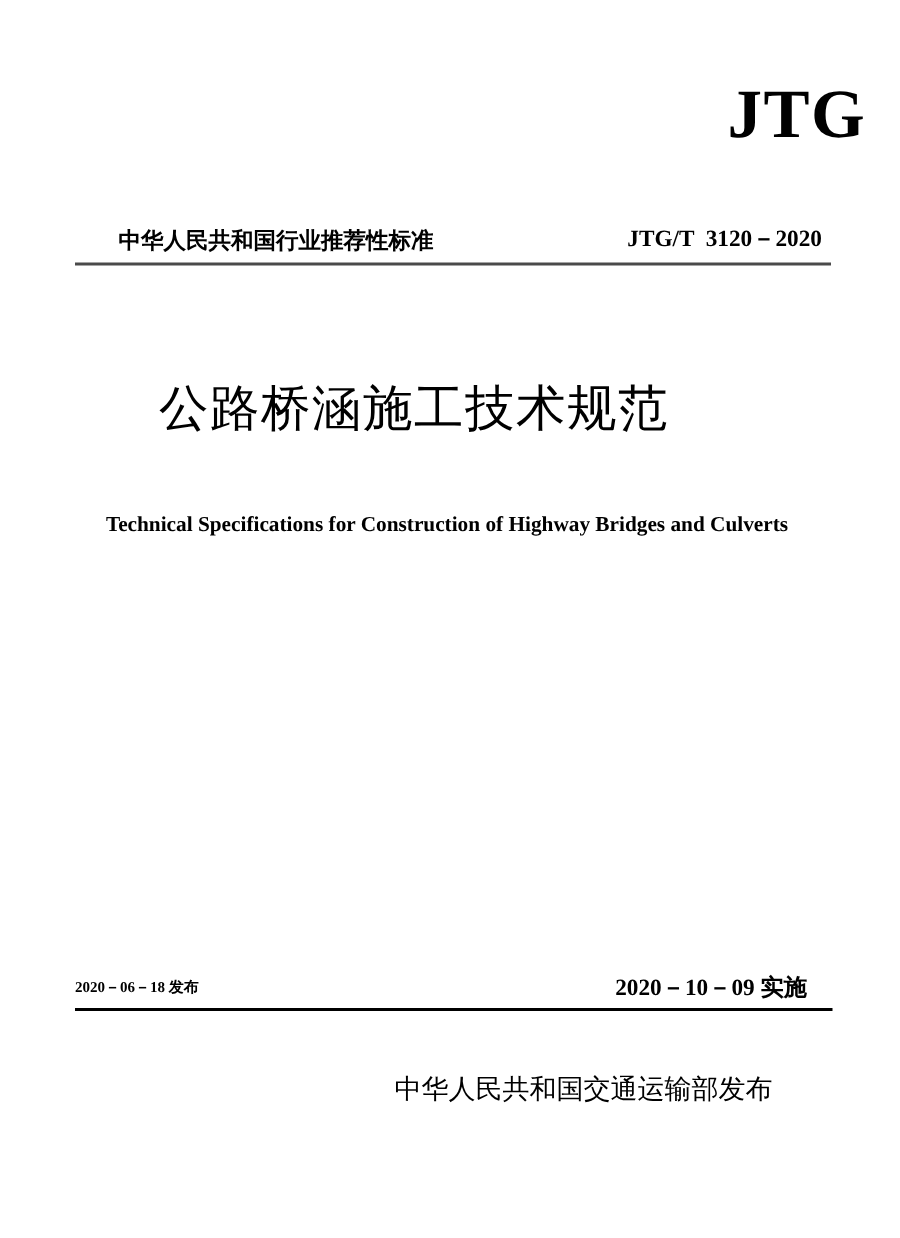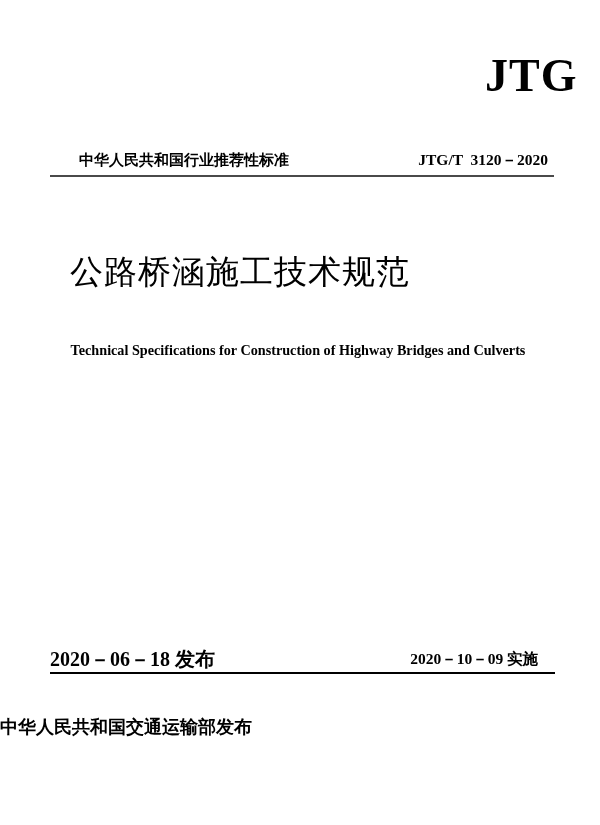--- a/index.html
+++ b/index.html
@@ -2,26 +2,26 @@
 <html><head>
   <meta charset="utf-8">
   <style>
     html, body { margin:0; padding:0; }
     body { width:600px; height:825px; background:#ffffff; position:relative; overflow:hidden; color:#000; }
     .abs { position:absolute; }
     .jtg-logo { left:455px; top:50px; font-family:"Liberation Serif", serif; font-weight:bold; font-size:46px; letter-spacing:1px; line-height:52px;margin-left:30px; }
     .std-type { left:50px; top:150px; font-family:"DejaVu Sans", sans-serif; font-weight:bold; font-size:15px; line-height:20px;margin-left:29px; }
     .std-code { right:52px; top:150px; font-family:"Liberation Serif", serif; font-weight:bold; font-size:15.5px; line-height:20px; white-space:pre; }
     .rule-top { left:50px; top:175px; width:504px; height:2px; background:#4a4a4a; }
-    .title-cn { left:0; width:480px; top:250px; text-align:center; font-family:"DejaVu Serif", serif; font-size:33px; line-height:44px; letter-spacing:1px; }
+    .title-cn { left:0; width:480px; top:250px; text-align:center; font-family:"DejaVu Serif", serif; font-size:33px; line-height:44px; letter-spacing:1px;padding-left:36px; }
     .title-en { left:0; width:596px; top:341px; text-align:center; font-family:"Liberation Serif", serif; font-weight:bold; font-size:14.2px; line-height:18px; }
-    .date-issue { left:50px; top:649px; font-family:"Liberation Serif", serif; font-weight:bold; font-size:20px; line-height:20px; }
+    .date-issue { left:50px; top:649px; font-family:"Liberation Serif", serif; font-weight:bold; font-size:10px; line-height:20px; }
     .date-impl { right:62px; top:649px; font-family:"Liberation Serif", serif; font-weight:bold; font-size:15.5px; line-height:20px; }
     .rule-bottom { left:50px; top:672px; width:505px; height:2px; background:#000; }
-    .publisher { left:0; width:515px; top:715px; text-align:left; font-family:"DejaVu Sans", sans-serif; font-weight:bold; font-size:18px; line-height:24px; }
+    .publisher { left:0; width:515px; top:715px; text-align:right; font-family:"DejaVu Sans", sans-serif; font-weight:normal; font-size:18px; line-height:24px; }
   </style>
 </head>
 <body>
 
 <div class="abs jtg-logo">JTG</div>
 
 <div class="abs std-type">中华人民共和国行业推荐性标准</div>
 <div class="abs std-code">JTG/T  3120－2020</div>
 <div class="abs rule-top"></div>
 

